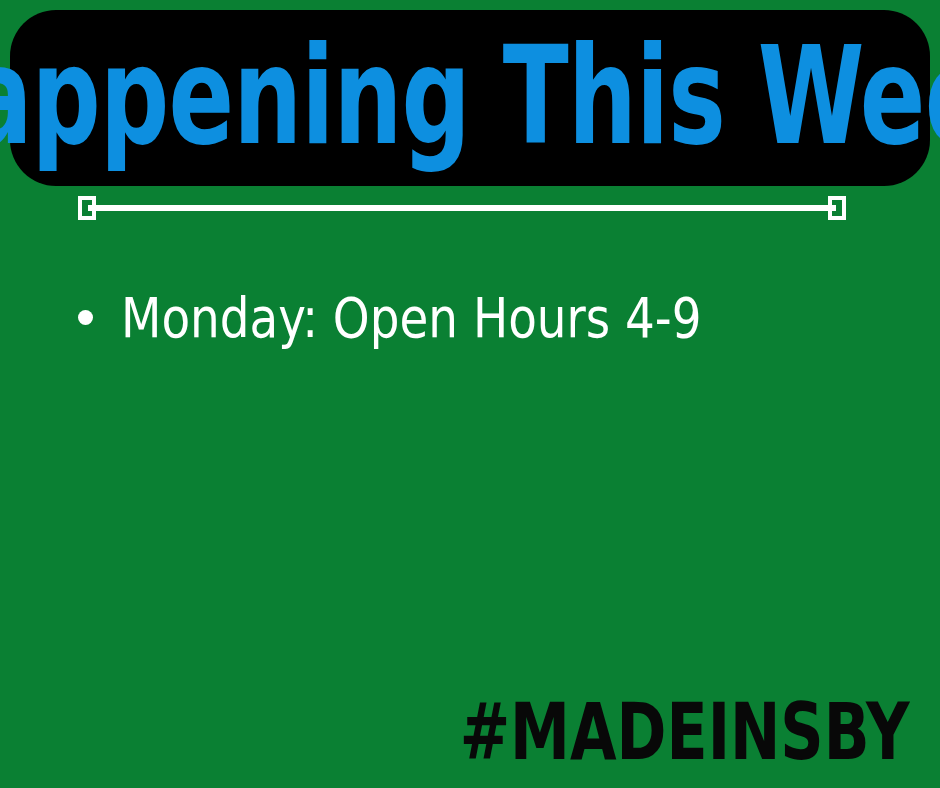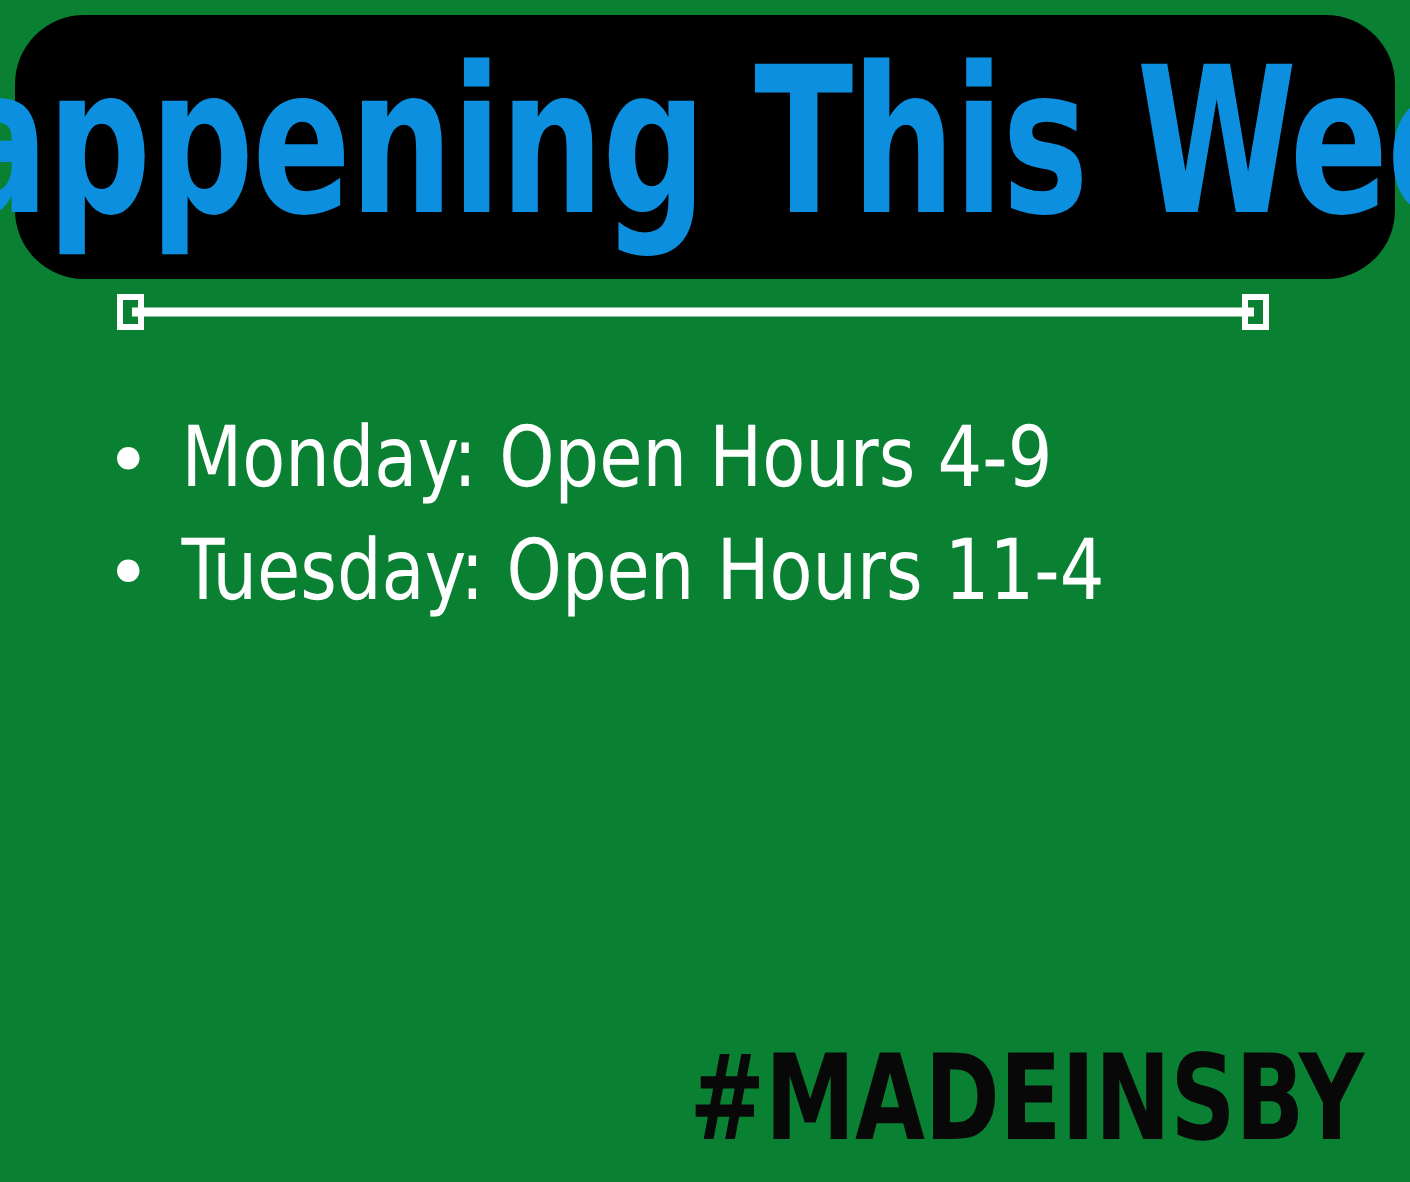--- a/index.html
+++ b/index.html
@@ -89,20 +89,21 @@
     width: 820px;
     margin: 0;
     padding: 0;
     list-style: none;
   }
 
   .schedule-item {
     display: flex;
     align-items: center;
     height: 75px;
+    margin-top: 12px;
   }
 
   .bullet-dot {
     width: 15px;
     height: 15px;
     border-radius: 50%;
     background: #ffffff;
     flex: 0 0 auto;
     margin-right: 28px;
   }
@@ -153,23 +154,19 @@
     <span class="divider-cap left"></span>
     <span class="divider-line"></span>
     <span class="divider-cap right"></span>
   </div>
 
   <ul class="schedule-list">
     <li class="schedule-item">
       <span class="bullet-dot"></span>
       <span class="schedule-text">Monday: Open Hours 4-9</span>
     </li>
-    <li class="schedule-item">
-      <span class="bullet-dot"></span>
-      <span class="schedule-text">Tuesday: Open Hours 11-4</span>
-    </li>
   </ul>
 
   <div class="hashtag">
     <span class="hashtag-inner">#MADEINSBY</span>
   </div>
 
 </div>
 
 </body></html>

